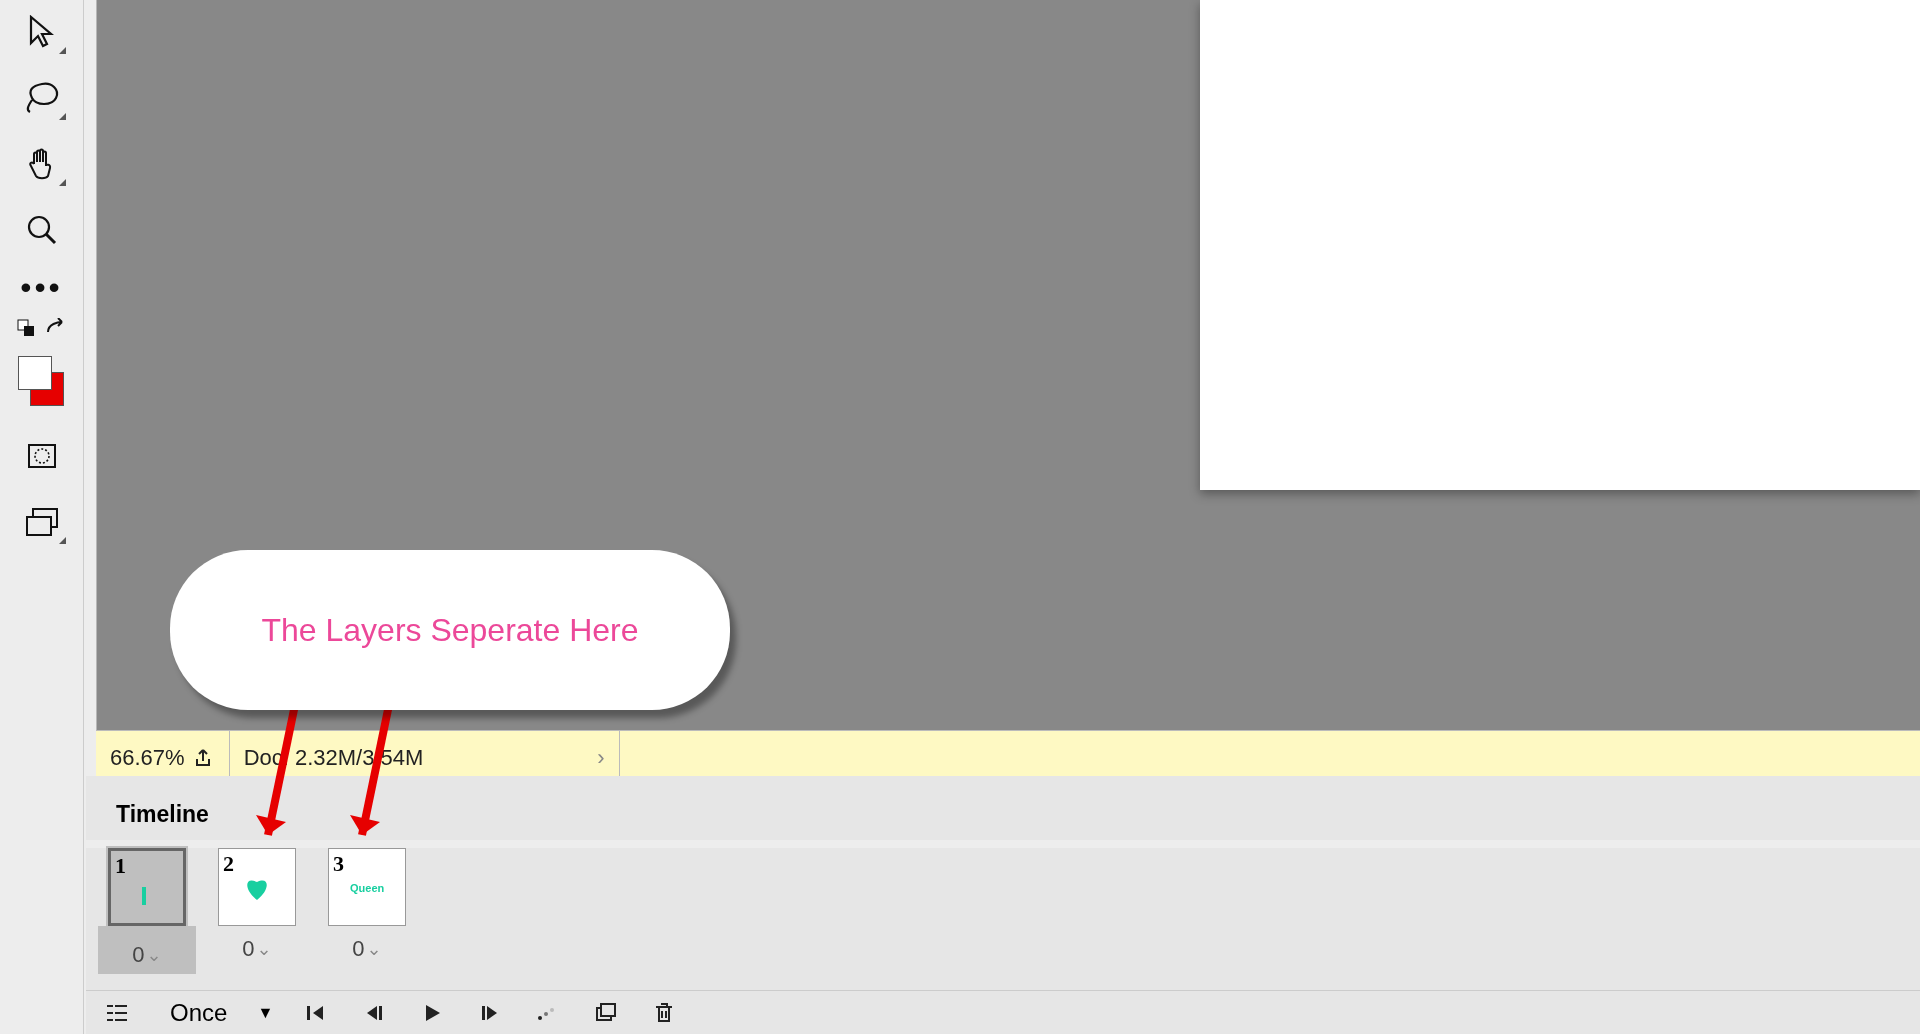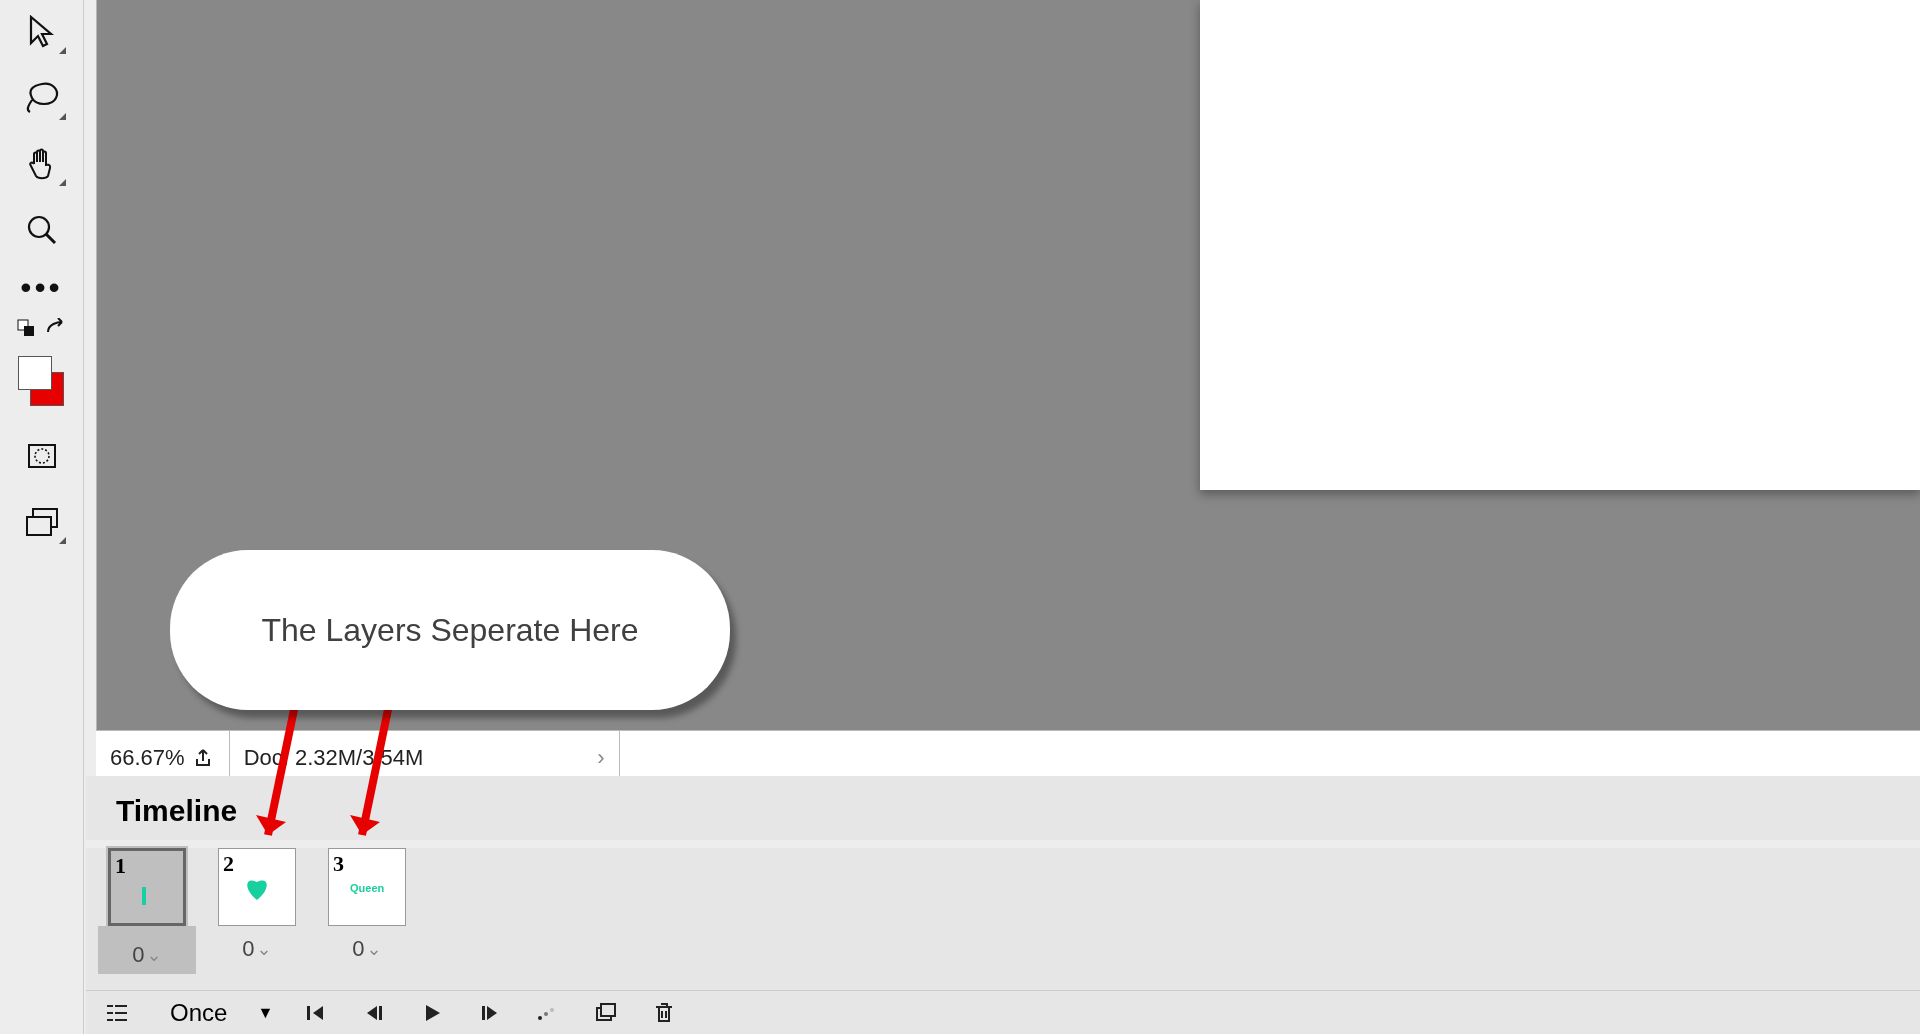--- a/index.html
+++ b/index.html
@@ -91,21 +91,21 @@
   box-shadow: 0 4px 10px rgba(0,0,0,0.35);
 }
 
 
 .statusbar {
   position: absolute;
   left: 96px;
   right: 0;
   top: 730px;
   height: 56px;
-  background: #ffffff;
+  background: #fef9c3;
   display: flex;
   align-items: center;
   border-top: 1px solid #bbb;
   border-bottom: 1px solid #bbb;
 }
 .status-seg {
   height: 100%;
   display: flex;
   align-items: center;
   padding: 0 14px;
@@ -127,21 +127,21 @@
   top: 776px;
   height: 64px;
   background: #e6e6e6;
   display: flex;
   align-items: flex-end;
   padding-left: 14px;
   padding-bottom: 6px;
 }
 .tab {
   background: #e6e6e6;
-  font-size: 30px;
+  font-size: 23px;
   font-weight: bold;
   padding: 6px 16px;
 }
 
 
 .frames-row {
   position: absolute;
   left: 86px;
   right: 0;
   top: 848px;
@@ -237,21 +237,21 @@
   height: 160px;
   background: #fff;
   border-radius: 78px;
   box-shadow: 6px 8px 6px rgba(0,0,0,0.35);
   display: flex;
   align-items: center;
   justify-content: center;
   z-index: 50;
 }
 .callout-text {
-  color: #404040;
+  color: #ec4899;
   font-size: 32px;
   font-family: "Segoe UI", Arial, sans-serif;
 }
 .arrow {
   position: absolute;
   z-index: 49;
 }
 </style>
 </head>
 <body>

